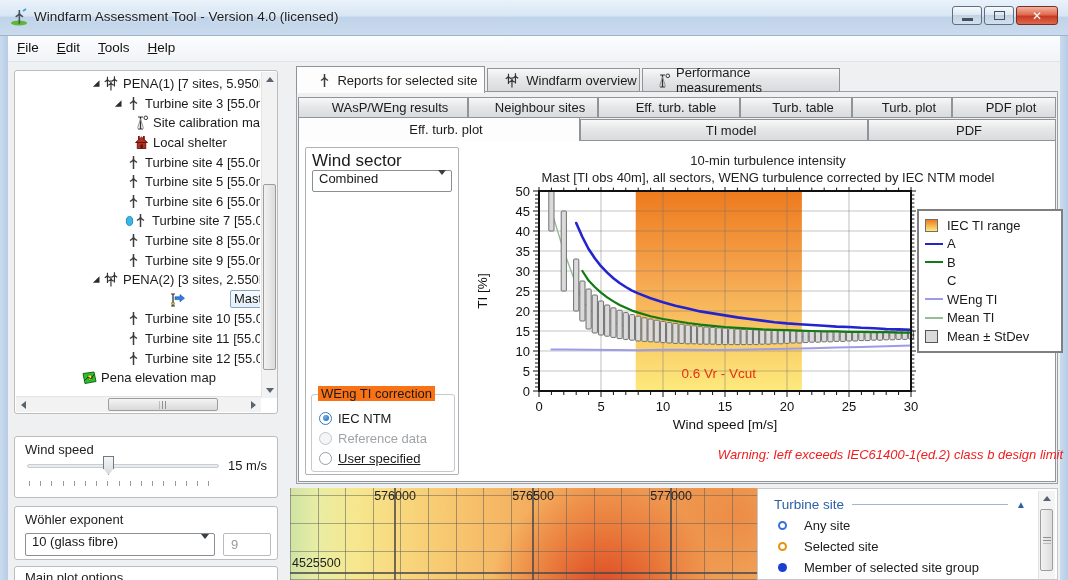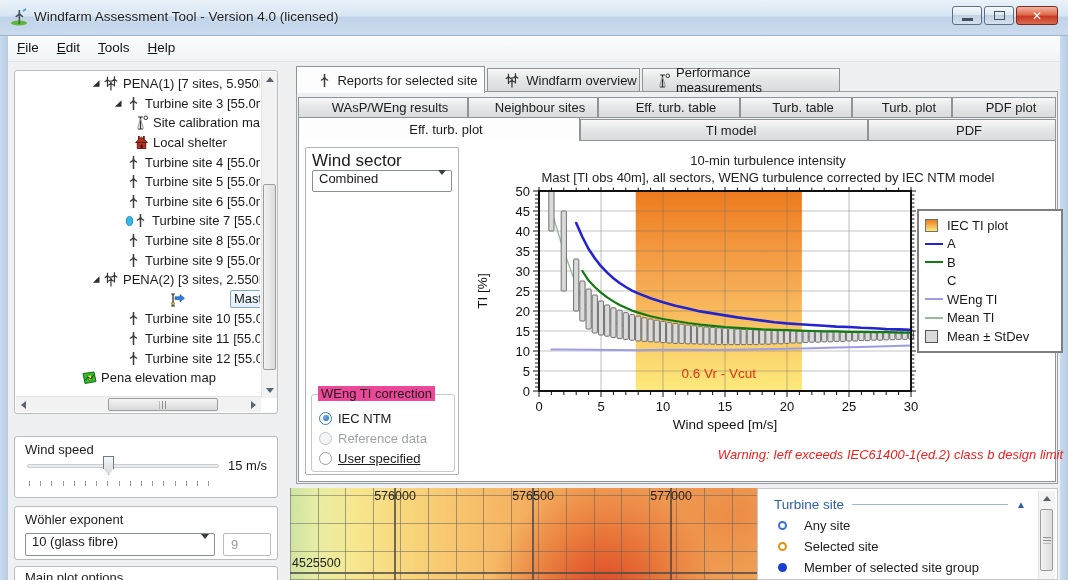--- a/index.html
+++ b/index.html
@@ -82,21 +82,21 @@
   .tab.active{background:#fdfdfd;border-bottom:none;z-index:6;}
   #content-panel{position:absolute;left:298px;top:140px;width:758px;height:342px;
      background:#fff;border:1px solid #8f9499;box-sizing:border-box;z-index:2;}
   
   #sector-box{position:absolute;left:6px;top:6px;width:154px;height:328px;
      border:1px solid #aeb2b6;border-radius:2px;box-sizing:border-box;}
   #sector-label{position:absolute;left:6px;top:3px;font-size:17px;}
   #sector-combo{left:6px;top:22px;width:140px;height:22px;}
   #weng-box{position:absolute;left:5px;top:246px;width:142px;height:76px;
      border:1px solid #c6cacd;border-radius:3px;}
-  #weng-legend{position:absolute;left:6px;top:-9px;background:#ec4899;padding:0 3px;font-size:13px;}
+  #weng-legend{position:absolute;left:6px;top:-9px;background:#f97316;padding:0 3px;font-size:13px;}
   .radio-row{position:absolute;left:7px;display:flex;align-items:center;height:18px;}
   .radio{width:13px;height:13px;border-radius:50%;border:1px solid #94a0aa;background:#fff;
      margin-right:6px;position:relative;box-sizing:border-box;flex:0 0 13px;}
   .radio.sel{border-color:#3a7ab8;}
   .radio.sel::after{content:"";position:absolute;left:2.5px;top:2.5px;width:6px;height:6px;border-radius:50%;
      background:radial-gradient(circle at 35% 35%,#6fb3e8,#1a62b0);}
   .radio.dis{border-color:#c2c6ca;background:#f4f5f6;}
   .radio-row .rlabel{font-size:13px;}
   .radio-row .rlabel.dis{color:#a0a4a8;}
   .radio-row .rlabel.und{text-decoration:underline;}
@@ -752,21 +752,21 @@
             <text x="438" y="224" text-anchor="middle" font-size="13" fill="#111">30</text>
             <text x="252" y="242" text-anchor="middle" font-size="13.5" fill="#111">Wind speed [m/s]</text>
             <text x="14" y="104" text-anchor="middle" font-size="13.5" fill="#111" transform="rotate(-90 14 104)">TI [%]</text>
             <text x="245.8" y="191.2" text-anchor="middle" font-size="13.5" fill="#e83010">0.6 Vr - Vcut</text>
           </svg></div>
       <div id="legend">
           <div class="lg-row">
             <span class="lg-marker">
               <span class="lg-box" style="background:linear-gradient(#ee7b1e,#fdea7c);"></span>
             </span>
-            <span>IEC TI plot</span>
+            <span>IEC TI range</span>
           </div>
           <div class="lg-row">
             <span class="lg-marker">
               <span class="lg-line" style="border-top-color:#2424cf;"></span>
             </span>
             <span>A</span>
           </div>
           <div class="lg-row">
             <span class="lg-marker">
               <span class="lg-line" style="border-top-color:#127a12;"></span>

